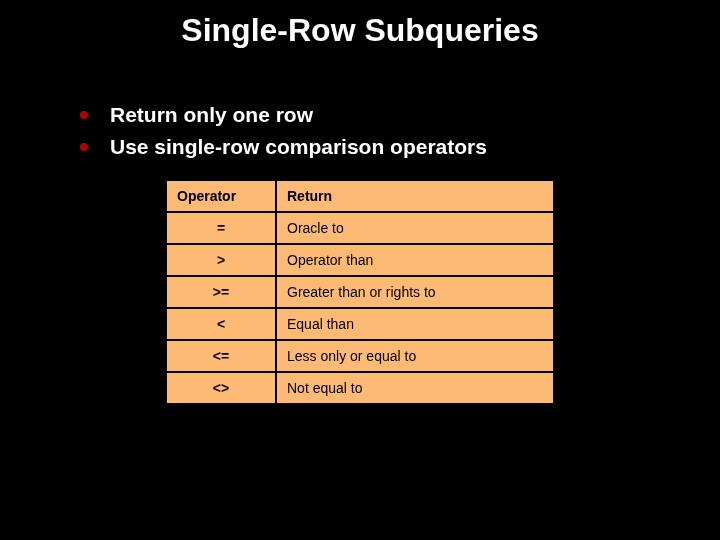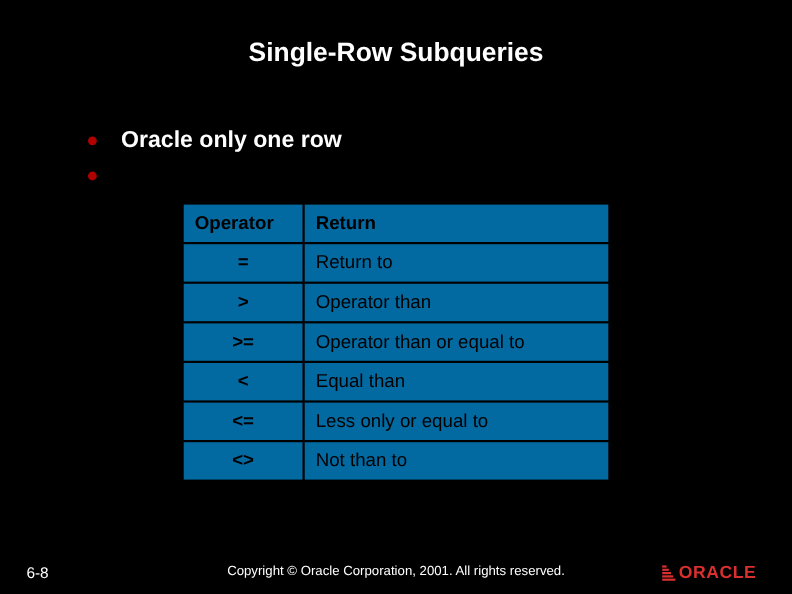--- a/index.html
+++ b/index.html
@@ -12,23 +12,23 @@
     overflow: hidden;
   }
   .slide {
     width: 720px;
     height: 540px;
     position: relative;
   }
   .title {
     text-align: center;
     color: #fff;
-    font-size: 24px;
+    font-size: 32px;
     font-weight: bold;
-    padding-top: 34px;
+    padding-top: 12px;
   }
   .bullets {
     margin-top: 54px;
     margin-left: 80px;
   }
   .bullet-row {
     display: flex;
     align-items: flex-start;
     margin-bottom: 8px;
   }
@@ -46,23 +46,23 @@
     font-size: 21px;
     font-weight: bold;
   }
   .tbl {
     margin: 20px auto 0 auto;
     border-collapse: collapse;
     width: 390px;
   }
   .tbl th, .tbl td {
     border: 2px solid #000;
-    background: #0369a1;
+    background: #fdba74;
     padding: 7px 10px;
-    font-size: 17px;
+    font-size: 14px;
     text-align: left;
   }
   .tbl th {
     font-weight: bold;
   }
   .col-op { width: 110px; text-align: center; }
   .tbl td.col-op { text-align: center; font-weight: bold; }
   .footer {
     position: absolute;
     bottom: 8px;
@@ -118,70 +118,57 @@
 </head>
 <body>
 
 <div class="slide">
 
   <h1 class="title">Single-Row Subqueries</h1>
 
   <div class="bullets">
     <div class="bullet-row">
       <div class="dot"></div>
-      <div class="bullet-text">Oracle only one row</div>
+      <div class="bullet-text">Return only one row</div>
     </div>
     <div class="bullet-row">
       <div class="dot"></div>
+      <div class="bullet-text">Use single-row comparison operators</div>
     </div>
   </div>
 
   <table class="tbl">
     <thead>
       <tr>
         <th class="col-op">Operator</th>
         <th>Return</th>
       </tr>
     </thead>
     <tbody>
       <tr>
         <td class="col-op">=</td>
-        <td>Return to</td>
+        <td>Oracle to</td>
       </tr>
       <tr>
         <td class="col-op">&gt;</td>
         <td>Operator than</td>
       </tr>
       <tr>
         <td class="col-op">&gt;=</td>
-        <td>Operator than or equal to</td>
+        <td>Greater than or rights to</td>
       </tr>
       <tr>
         <td class="col-op">&lt;</td>
         <td>Equal than</td>
       </tr>
       <tr>
         <td class="col-op">&lt;=</td>
         <td>Less only or equal to</td>
       </tr>
       <tr>
         <td class="col-op">&lt;&gt;</td>
-        <td>Not than to</td>
+        <td>Not equal to</td>
       </tr>
     </tbody>
   </table>
 
-  <div class="footer">
-    <div class="page-num">6-8</div>
-    <div class="copyright">Copyright © Oracle Corporation, 2001. All rights reserved.</div>
-    <div class="logo">
-      <div class="logo-bars">
-        <span></span>
-          <span></span>
-          <span></span>
-          <span></span>
-          <span></span>
-      </div>
-      <div class="logo-text">ORACLE</div>
-    </div>
-  </div>
 
 </div>
 
 </body></html>

